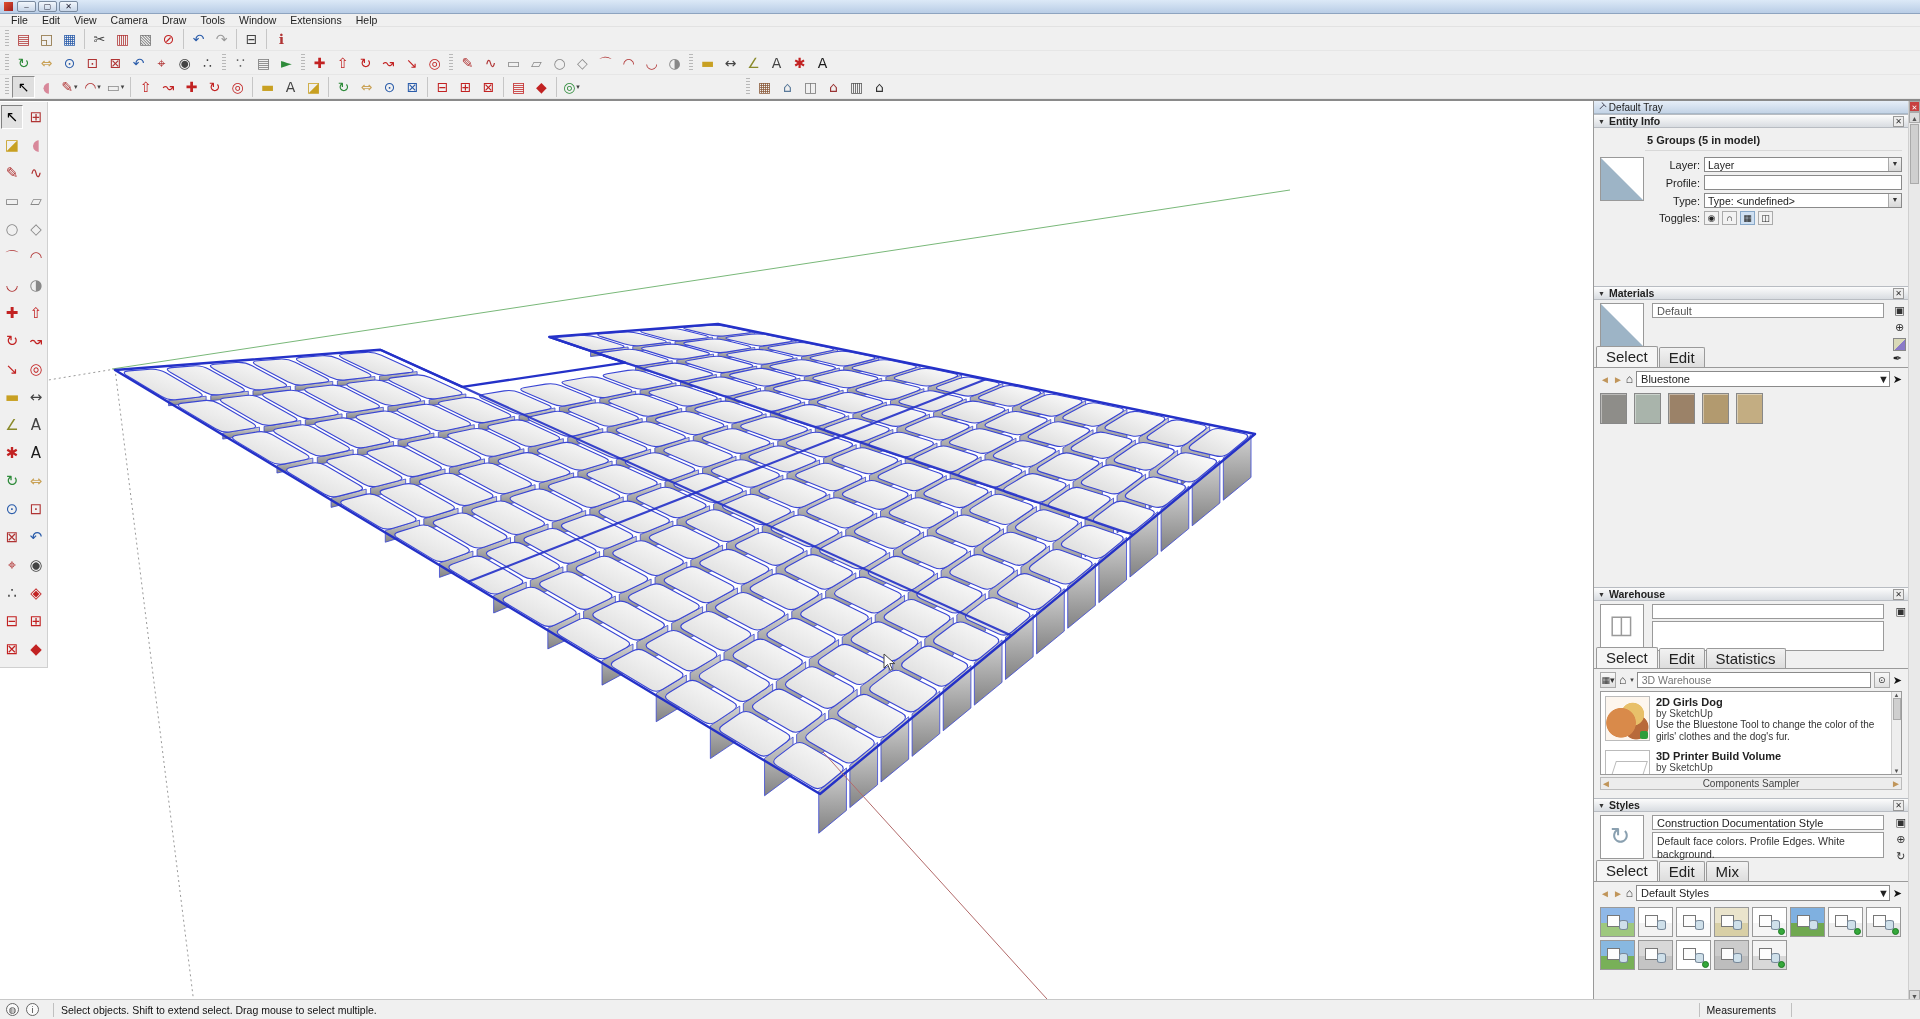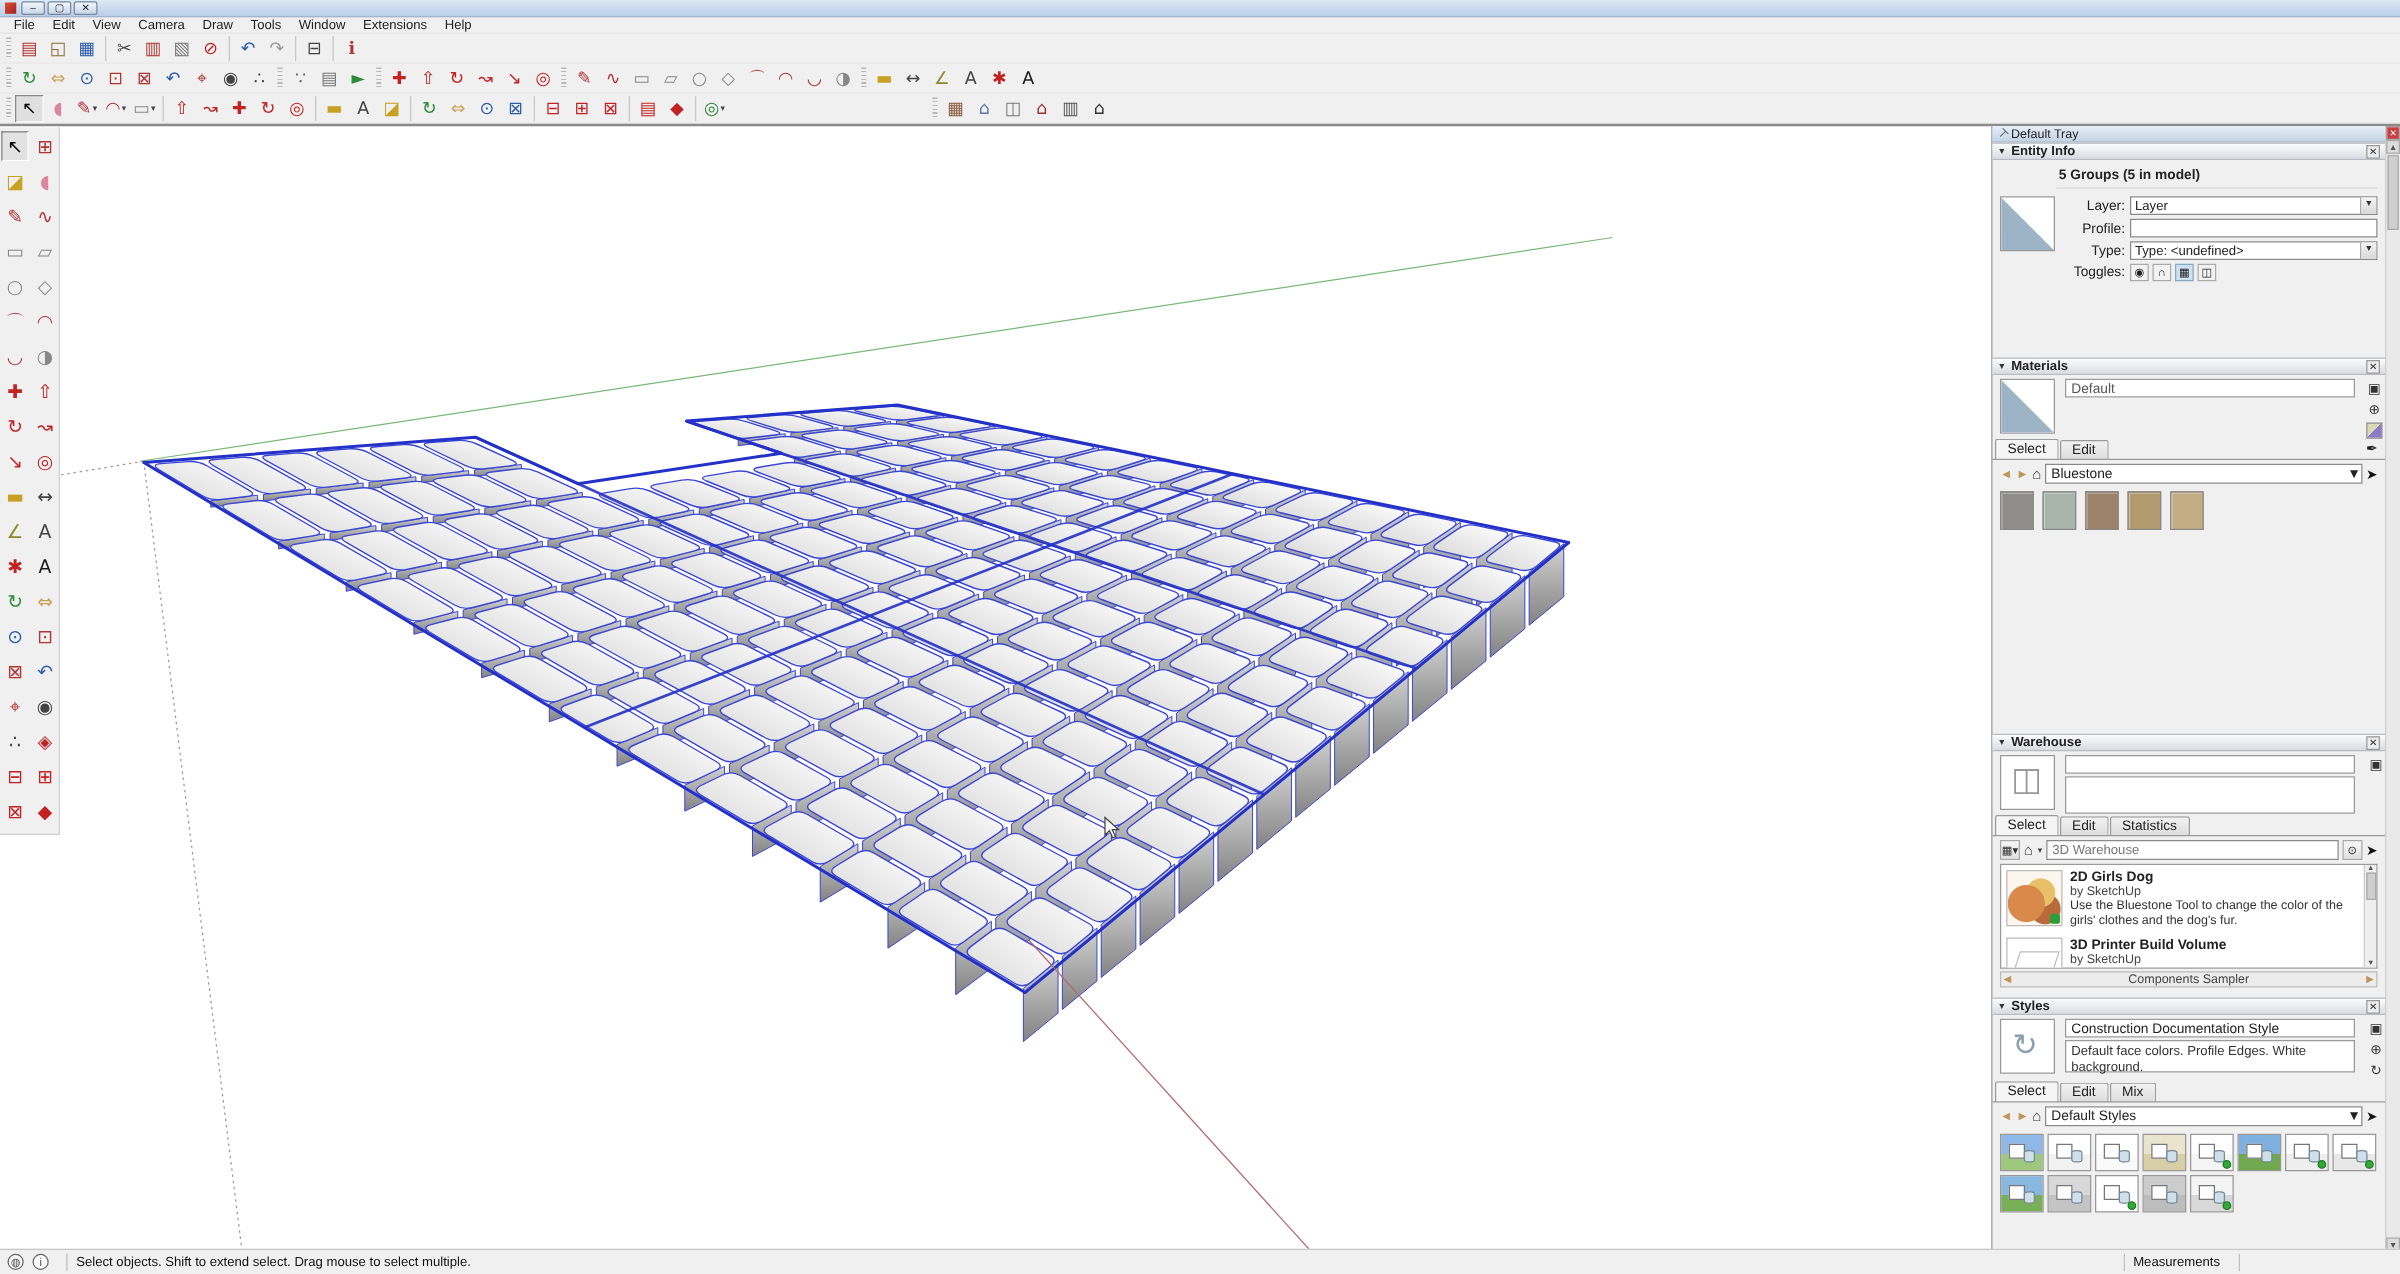--- a/index.html
+++ b/index.html
@@ -69,21 +69,21 @@
   .combo .val { flex:1; font-size:10.5px; }
   .combo .cbtn { width:13px; height:13px; background:linear-gradient(#f4f4f4,#d8d8d8); border-left:1px solid #aaa; text-align:center; font-size:7px; line-height:12px; color:#333; flex:none; }
   .tfield { flex:1; height:15px; background:#fff; border:1px solid #8a8a8a; padding-left:3px; font-size:10.5px; color:#888; display:flex; align-items:center; }
   .tgl { width:15px; height:14px; border:1px solid #aaa; background:#f2f2f2; font-size:9px; text-align:center; line-height:13px; margin-right:3px; }
   .tgl.on { background:#cfe0f2; border-color:#88a8c8; }
   .side-icons { position:absolute; right:2px; top:4px; display:flex; flex-direction:column; gap:4px; align-items:center; }
   .side-icon { font-size:11px; color:#333; }
   .swatch-sample { width:13px; height:13px; background:linear-gradient(135deg,#d9d9b8 50%,#8a7ac8 50%); border:1px solid #888; }
   .tabs { display:flex; align-items:flex-end; height:18px; padding:0 2px; position:relative; }
   .tab { padding:1px 9px 2px 9px; border:1px solid #9a9a9a; border-bottom:none; border-radius:2px 2px 0 0;
-    background:linear-gradient(#f2f2f2,#dcdcdc); margin-right:1px; font-size:11px; }
+    background:linear-gradient(#f2f2f2,#dcdcdc); margin-right:1px; font-size:15px; }
   .tab.active { background:#f5f5f5; padding-bottom:3px; font-weight:normal; }
   .tab-line { position:absolute; left:0; right:0; bottom:0; height:1px; background:#9a9a9a; }
   .tab-right { position:absolute; right:6px; bottom:3px; font-size:11px; }
   .navrow { display:flex; align-items:center; gap:3px; padding:3px 6px; }
   .nav-arrow { color:#c0955a; font-size:10px; }
   .nav-home { font-size:12px; color:#333; }
   .nav-combo { flex:1; height:16px; background:#fff; border:1px solid #8a8a8a; display:flex; align-items:center; padding-left:4px; }
   .detail-btn { font-size:11px; color:#111; }
   .swatches { display:flex; gap:7px; padding:3px 6px; }
   .swatch { width:27px; height:31px; border:1px solid #888; box-shadow:inset 1px 1px 0 rgba(255,255,255,.4); }

